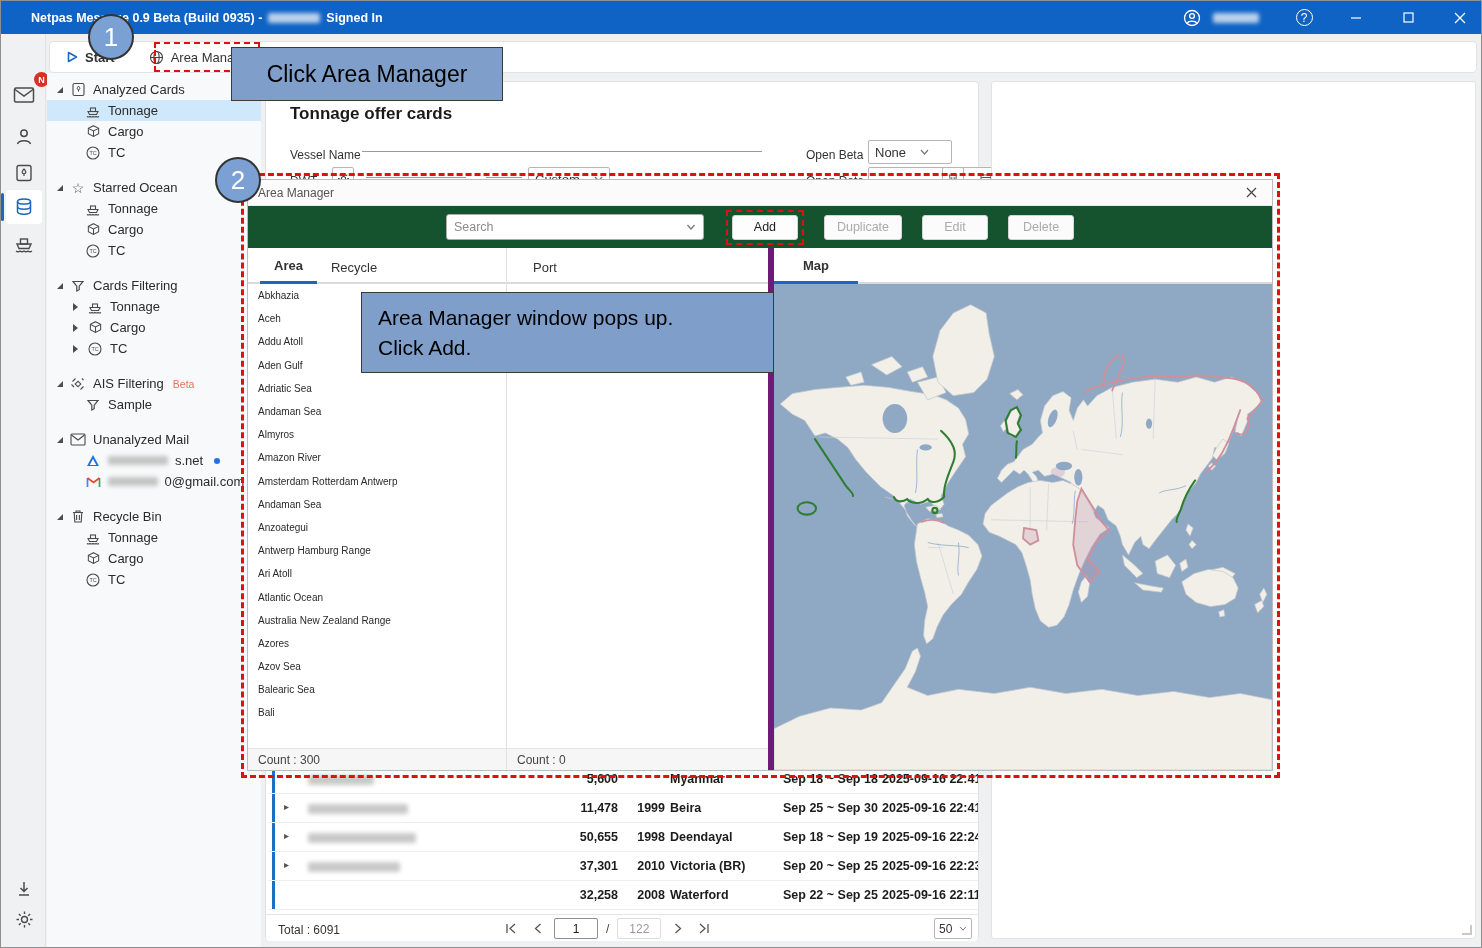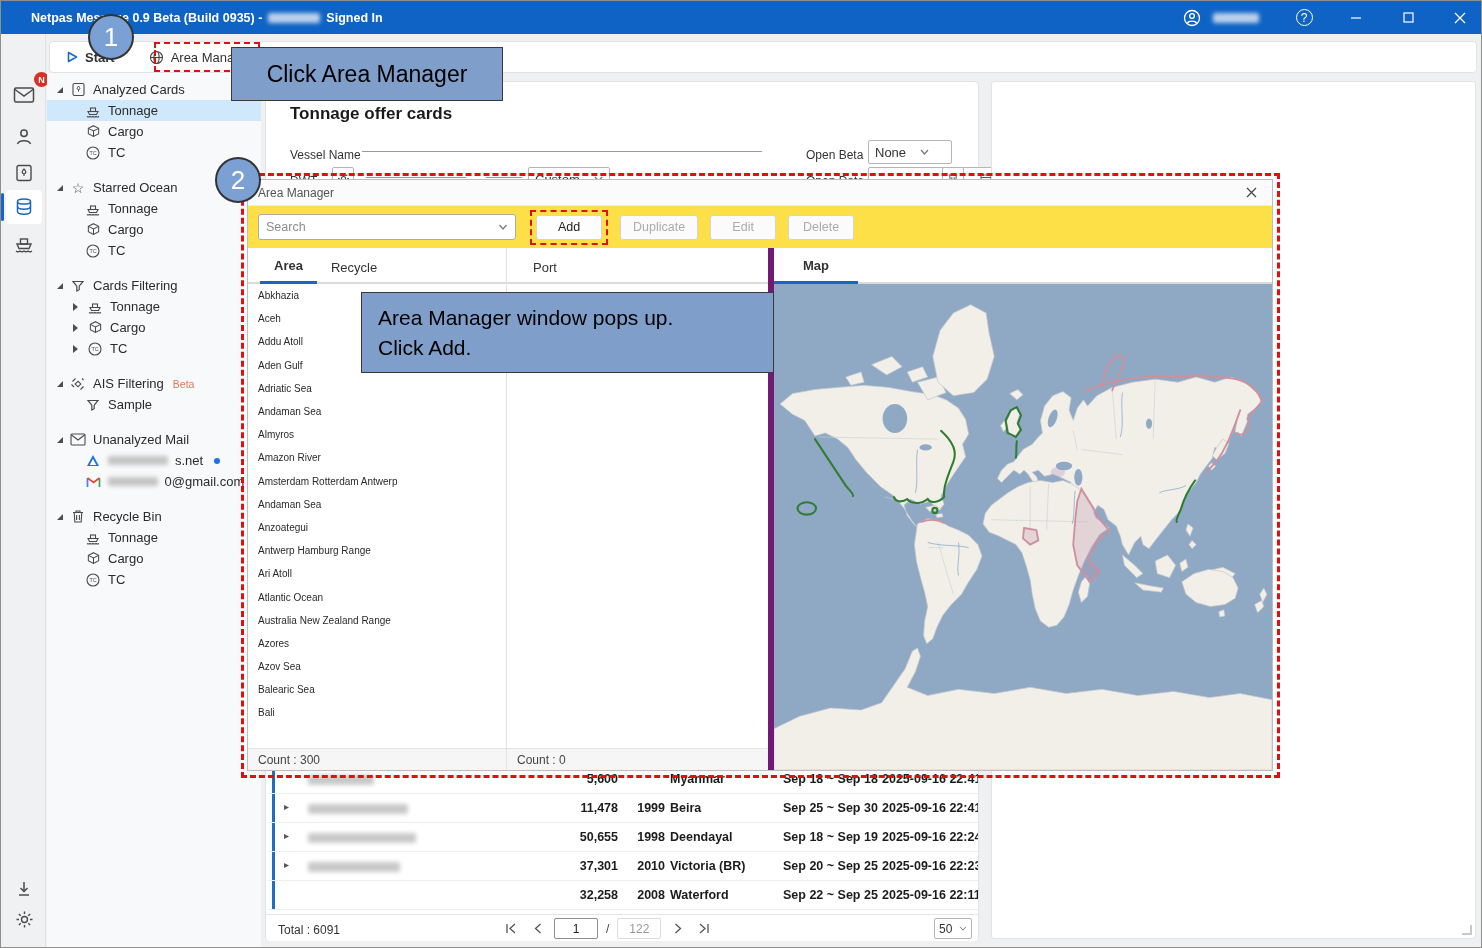--- a/index.html
+++ b/index.html
@@ -76,21 +76,21 @@
 
   
   .right-panel { position:absolute; left:990px; top:80px; width:485px; height:858px; background:#fff; border:1px solid #e3e3e3; border-radius:3px; z-index:1; }
   .grip { position:absolute; right:3px; bottom:3px; width:10px; height:10px; border-right:2px solid #c9c9c9; border-bottom:2px solid #c9c9c9; }
 
   
   .dialog { position:absolute; left:246px; top:178px; width:1026px; height:592px; background:#fff; border:1px solid #bdbdbd; z-index:10; display:flex; flex-direction:column; }
   .dlg-outline { position:absolute; left:240px; top:172px; width:1039px; height:605px; border:3px dashed #e01010; z-index:11; pointer-events:none; }
   .dlg-title { height:26px; background:#fbfbfb; border-bottom:1px solid #ececec; display:flex; align-items:center; font-size:12px; color:#555; padding:0 10px; }
   .dlg-close { margin-left:auto; width:22px; height:22px; display:flex; align-items:center; justify-content:center; color:#444; }
-  .dlg-toolbar { height:42px; display:flex; align-items:center; padding:0 10px; gap:12px; background:#fde047; }
+  .dlg-toolbar { height:42px; display:flex; align-items:center; padding:0 10px; gap:20px; background:#14532d;justify-content:center; }
   .search-wrap { width:258px; height:26px; border:1px solid #ababab; border-radius:3px; background:#fff; display:flex; align-items:center; padding:0 7px; }
   .search-wrap input { border:none; outline:none; flex:1; font-size:12.5px; color:#333; font-family:inherit; }
   .search-wrap input::placeholder { color:#8c8c8c; }
   .add-dashwrap { border:2.5px dashed #e01010; padding:3px 4px; margin-left:2px; }
   .dbtn { min-width:66px; height:25px; border:1px solid #d4d4d4; border-radius:3px; background:#fdfdfd; font-size:12.5px; display:flex; align-items:center; justify-content:center; padding:0 12px; color:#222; }
   .dbtn.dis { color:#ababab; background:#fbfbfb; }
   .dlg-cols { flex:1; display:flex; min-height:0; }
   .col { display:flex; flex-direction:column; min-height:0; }
   .col1 { width:259px; border-right:1px solid #e1e1e1; }
   .col2 { width:267px; border-right:6px solid #701a75; }

